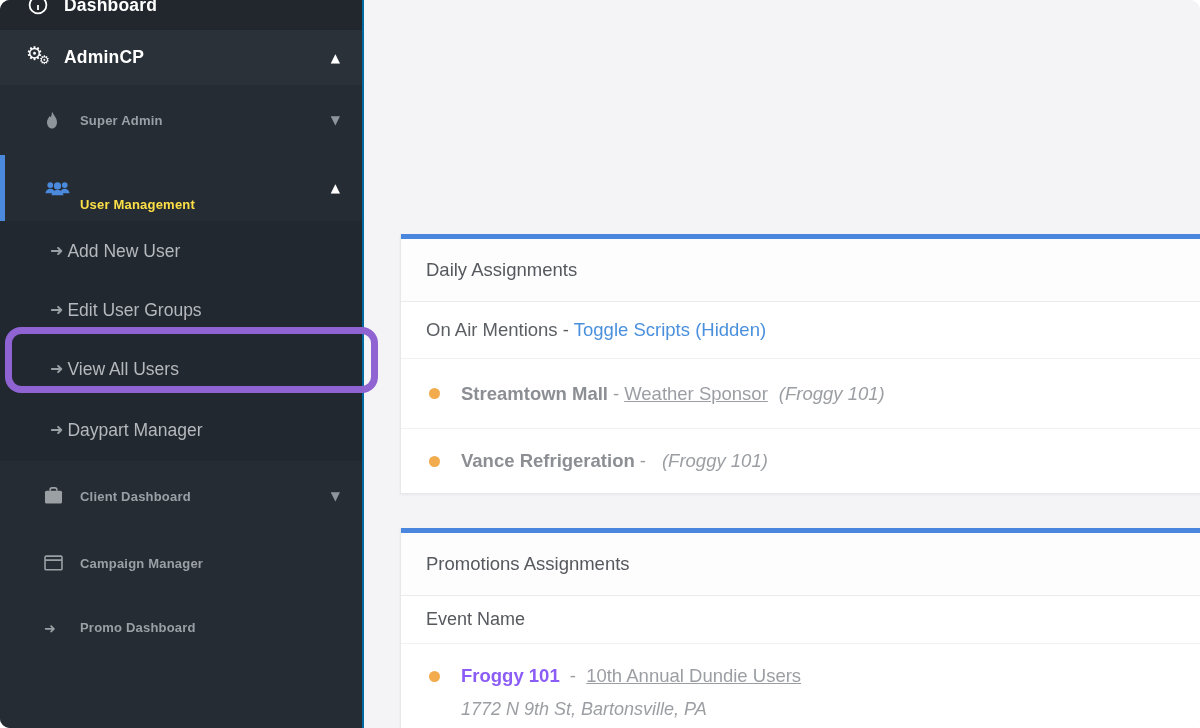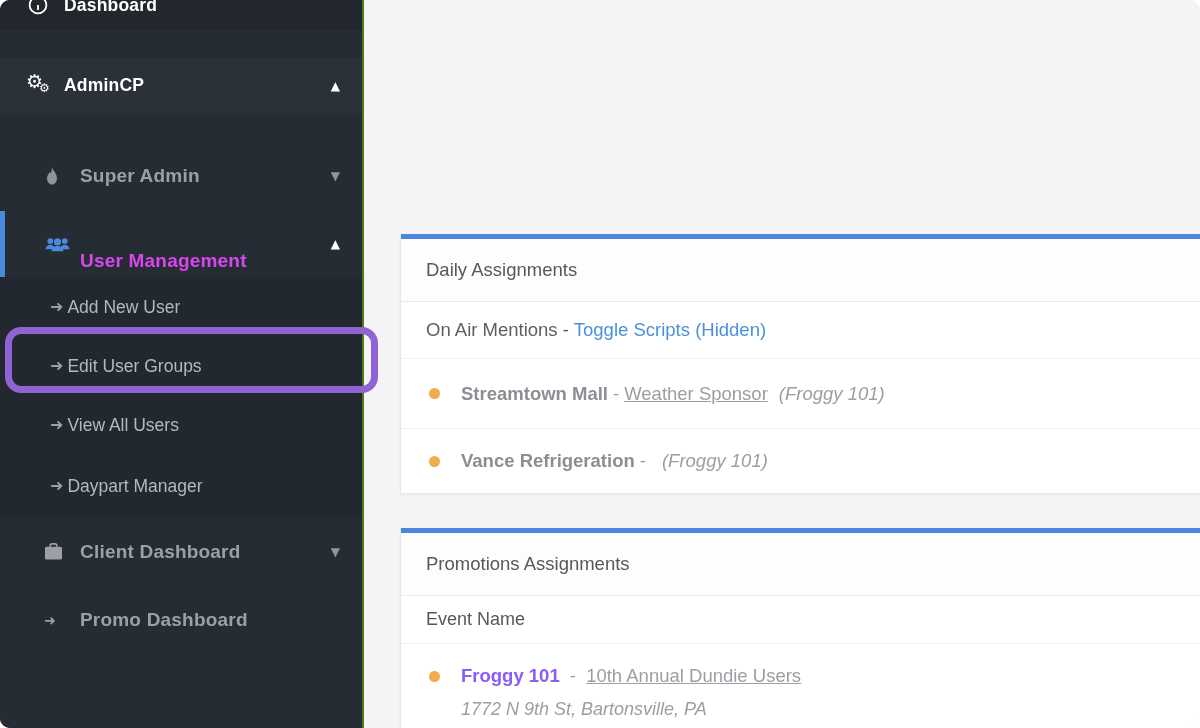--- a/index.html
+++ b/index.html
@@ -4,21 +4,21 @@
 <style>
   * { margin:0; padding:0; box-sizing:border-box; }
   html,body { background:#ffffff; }
   body { font-family:"Liberation Sans", sans-serif; }
 
   .frame { position:relative; width:1200px; height:728px; border-radius:10px;
            overflow:hidden; display:flex; background:#f4f4f6; }
 
   
   .sidebar { flex:0 0 364px; width:364px; background:#262c33;
-             border-right:2px solid #4d7c0f; display:flex; flex-direction:column;gap:28px; }
+             border-right:2px solid #0369a1; display:flex; flex-direction:column; }
 
   .s-row { display:flex; align-items:center; position:relative; flex-shrink:0; }
 
   .strip-top { height:30px; background:#21272d; padding-left:28px; overflow:hidden; }
   .cutwrap { display:flex; align-items:center; transform:translateY(-10px); }
 
   .row-main { height:55px; background:#2a3139; padding-left:28px; }
 
   .submenu1 { background:#262c33; flex:1; display:flex; flex-direction:column; }
   .row-l1 { padding-left:44px; }
@@ -36,22 +36,22 @@
   .glyph { font-family:"DejaVu Sans", sans-serif; }
 
   .gearbox { position:relative; width:26px; height:26px; }
   .gear-big { position:absolute; left:-2px; top:-3px; font-size:19px; color:#fff; }
   .gear-small { position:absolute; left:11px; top:8px; font-size:12px; color:#fff; }
 
   .arrow-glyph { font-size:16px; color:#9ba0a5; line-height:1; }
   .arrow-small { font-size:14px; }
 
   .lbl-top { color:#ffffff; font-weight:700; font-size:17.5px; letter-spacing:.2px; }
-  .lbl-1   { color:#9aa0a6; font-weight:600; font-size:19px; letter-spacing:.2px; }
-  .lbl-1.white { color:#d946ef;margin-top:33px; }
+  .lbl-1   { color:#9aa0a6; font-weight:600; font-size:13px; letter-spacing:.2px; }
+  .lbl-1.white { color:#fde047;margin-top:33px; }
   .lbl-2   { color:#b5b8bc; font-weight:400; font-size:17.5px; margin-left:4px; }
 
   .badge { margin-left:12px; background:#6e747c; color:#fff; min-width:30px; height:30px;
            border-radius:15px; display:flex; align-items:center; justify-content:center;
            font-size:16px; font-weight:700; padding:0 9px; }
 
   .chev { margin-left:auto; margin-right:22px; font-size:12px; color:#8e959b;
           font-family:"DejaVu Sans", sans-serif; }
   .chev.white { color:#ffffff; }
 
@@ -176,20 +176,29 @@
         <span class="s-icon gray">
           <svg viewBox="0 0 20 19" width="19" height="18">
               <path d="M6.5 4 V2.8 A1.8 1.8 0 0 1 8.3 1 h3.4 A1.8 1.8 0 0 1 13.5 2.8 V4" fill="none" stroke="#9ba0a5" stroke-width="1.8"></path>
               <rect x="1" y="4" width="18" height="13.5" rx="1.6" fill="#9ba0a5"></rect>
             </svg>
         </span>
         <span class="lbl-1">Client Dashboard</span>
         <span class="chev glyph">▼</span>
       </div>
 
+      <div class="s-row row-l1 h64">
+        <span class="s-icon gray">
+          <svg viewBox="0 0 20 17" width="19" height="16" fill="none" stroke="#9ba0a5" stroke-width="1.7">
+              <rect x="1" y="1.2" width="18" height="14.5" rx="1.2"></rect>
+              <line x1="1" y1="5.4" x2="19" y2="5.4"></line>
+            </svg>
+        </span>
+        <span class="lbl-1">Campaign Manager</span>
+      </div>
 
       <div class="s-row row-l1 h65">
         <span class="s-icon gray">
           <span class="arrow-glyph arrow-small glyph">➜</span>
         </span>
         <span class="lbl-1">Promo Dashboard</span>
       </div>
 
     </div>
   </aside>

